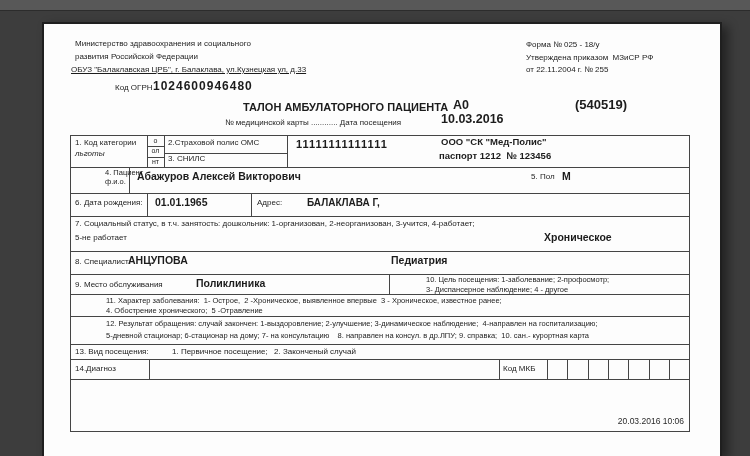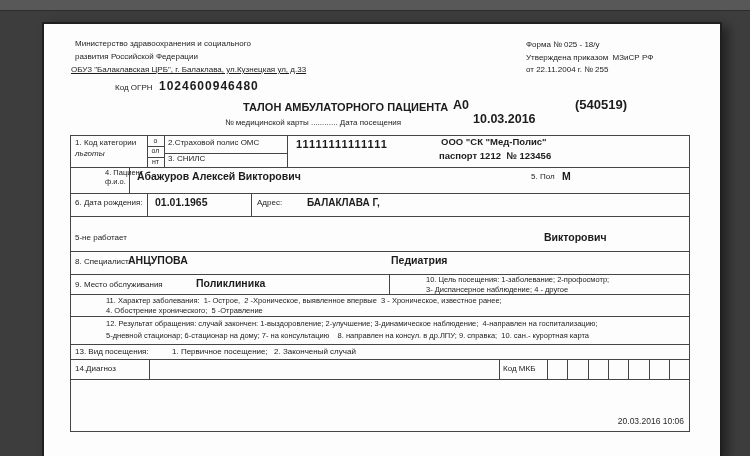--- a/index.html
+++ b/index.html
@@ -49,27 +49,27 @@
 
     <span class="t f8" style="left:31px;  top:16px;">Министерство здравоохранения и социального</span>
     <span class="t f8" style="left:31px;  top:29px;">развития Российской Федерации</span>
     <span class="t f8 u" style="left:27px; top:42px;">ОБУЗ "Балаклавская ЦРБ", г. Балаклава, ул.Кузнецкая ул, д.33</span>
 
     <span class="t f8" style="left:482px; top:17px;">Форма № 025 - 18/у</span>
     <span class="t f8" style="left:482px; top:30px;">Утверждена приказом  МЗиСР РФ</span>
     <span class="t f8" style="left:482px; top:42px;">от 22.11.2004 г. № 255</span>
 
     <span class="t f8" style="left:71px;  top:60px;">Код ОГРН</span>
-    <span class="t f12 b ls" style="left:115px; top:56px;">1024600946480</span>
+    <span class="t f12 b ls" style="left:109px; top:56px;">1024600946480</span>
 
     <span class="t f11 b" style="left:199px; top:77px;">ТАЛОН АМБУЛАТОРНОГО ПАЦИЕНТА</span>
     <span class="t f125 b" style="left:409px; top:75px;">А0</span>
     <span class="t f13 b" style="left:531px; top:74px;">(540519)</span>
     <span class="t f8" style="left:181px; top:95px;">№ медицинской карты ............ Дата посещения</span>
-    <span class="t f125 b" style="left:397px; top:89px;margin-left:32px;">10.03.2016</span>
+    <span class="t f125 b" style="left:397px; top:89px;">10.03.2016</span>
 
     <div class="tbl">
 
       <div class="hl" style="left:93px;  top:17px;  width:123px;"></div>
       <div class="hl" style="left:76px;  top:10px;  width:17px;"></div>
       <div class="hl" style="left:76px;  top:21px;  width:17px;"></div>
       <div class="hl" style="left:0;     top:31px;  width:618px;"></div>
       <div class="hl" style="left:0;     top:57px;  width:618px;"></div>
       <div class="hl" style="left:0;     top:80px;  width:618px;"></div>
       <div class="hl" style="left:0;     top:115px; width:618px;"></div>
@@ -112,22 +112,23 @@
       <span class="t f75" style="left:3px; top:42px;">ф.и.о.</span>
       <span class="t f105 b" style="left:66px; top:35px;">Абажуров Алексей Викторович</span>
       <span class="t f8" style="left:460px; top:37px;">5. Пол</span>
       <span class="t f105 b" style="left:491px; top:35px;">М</span>
 
       <span class="t f8" style="left:4px; top:63px;">6. Дата рождения:</span>
       <span class="t f105 b" style="left:84px; top:61px;">01.01.1965</span>
       <span class="t f8" style="left:186px; top:63px;">Адрес:</span>
       <span class="t f10 b" style="left:236px; top:61px;">БАЛАКЛАВА Г,</span>
 
+      <span class="t f8" style="left:4px; top:84px;">7. Социальный статус, в т.ч. занятость: дошкольник: 1-организован, 2-неорганизован, 3-учится, 4-работает;</span>
       <span class="t f8" style="left:4px; top:98px;">5-не работает</span>
-      <span class="t f105 b" style="left:473px; top:96px;">Викторович</span>
+      <span class="t f105 b" style="left:473px; top:96px;">Хроническое</span>
 
       <span class="t f8" style="left:4px; top:122px;">8. Специалист:</span>
       <span class="t f105 b" style="left:57px; top:119px;">АНЦУПОВА</span>
       <span class="t f105 b" style="left:320px; top:119px;">Педиатрия</span>
 
       <span class="t f8" style="left:4px; top:145px;">9. Место обслуживания</span>
       <span class="t f105 b" style="left:125px; top:142px;">Поликлиника</span>
       <span class="t f75" style="left:324px; top:140px;">10. Цель посещения: 1-заболевание; 2-профосмотр;</span>
       <span class="t f75" style="left:324px; top:150px;">3- Диспансерное наблюдение; 4 - другое</span>
 

